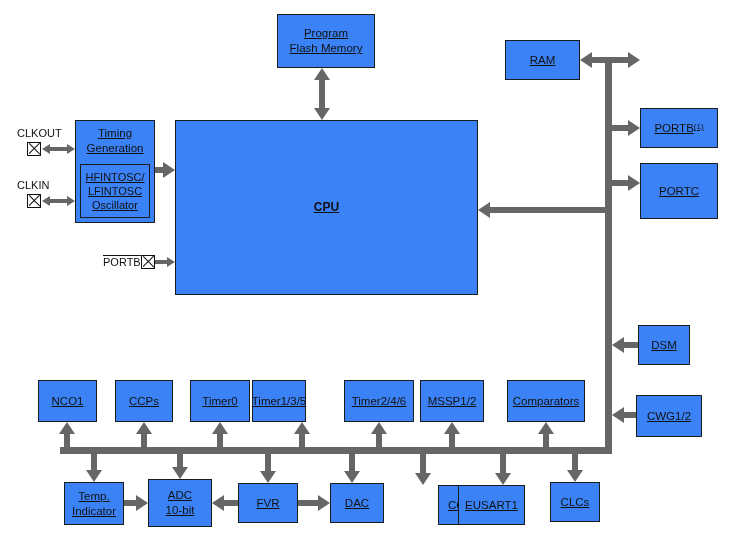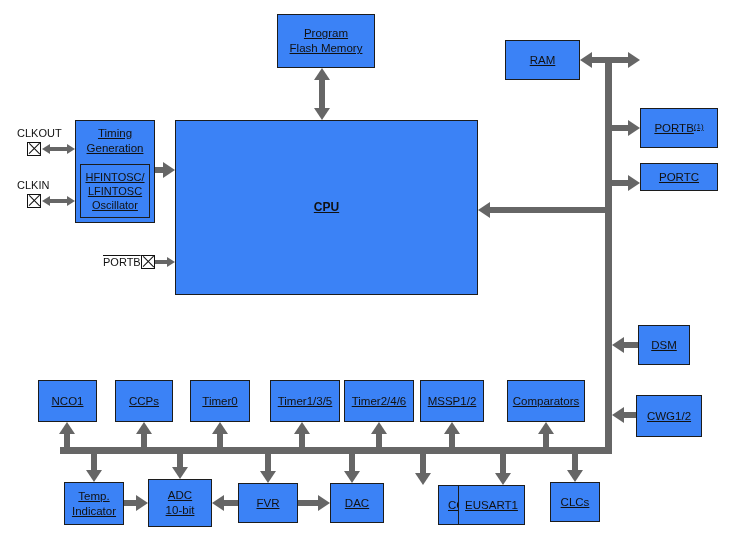--- a/index.html
+++ b/index.html
@@ -108,37 +108,37 @@
   <div class="xpin" style="left:141px;top:255px;"></div>
   <div class="sh" style="left:155px;top:260px;width:13px;height:4px;"></div>
   <div class="arr sm r" style="left:167px;top:257px;"></div>
 
   <div class="box" style="left:277px;top:14px;width:98px;height:54px;">Program
 Flash Memory</div>
   <div class="box" style="left:505px;top:40px;width:75px;height:40px;">RAM</div>
   <div class="box" style="left:640px;top:108px;width:78px;height:40px;">
     <span>PORTB</span><sup>(1)</sup>
   </div>
-  <div class="box" style="left:640px;top:163px;width:78px;height:28px;">PORTC</div>
+  <div class="box" style="left:640px;top:163px;width:78px;height:56px;">PORTC</div>
 
   <div class="box" style="left:75px;top:120px;width:80px;height:103px;align-items:flex-start;padding-top:5px;">Timing
 Generation</div>
   <div class="box" style="left:80px;top:164px;width:70px;height:54px;font-size:11px;">HFINTOSC/
 LFINTOSC
 Oscillator</div>
 
   <div class="box" style="left:175px;top:120px;width:303px;height:175px;font-weight:bold;font-size:12px;">CPU</div>
 
   <div class="box" style="left:638px;top:325px;width:52px;height:40px;">DSM</div>
   <div class="box" style="left:636px;top:395px;width:66px;height:42px;">CWG1/2</div>
 
   <div class="box" style="left:38px;top:380px;width:59px;height:42px;">NCO1</div>
   <div class="box" style="left:115px;top:380px;width:58px;height:42px;">CCPs</div>
   <div class="box" style="left:190px;top:380px;width:60px;height:42px;">Timer0</div>
-  <div class="box" style="left:270px;top:380px;width:70px;height:42px;">Timer1/3/5</div>
+  <div class="box" style="left:252px;top:380px;width:54px;height:42px;">Timer1/3/5</div>
   <div class="box" style="left:344px;top:380px;width:70px;height:42px;">Timer2/4/6</div>
   <div class="box" style="left:420px;top:380px;width:64px;height:42px;">MSSP1/2</div>
   <div class="box" style="left:507px;top:380px;width:78px;height:42px;">Comparators</div>
 
   <div class="box" style="left:64px;top:482px;width:60px;height:43px;">Temp.
 Indicator</div>
   <div class="box" style="left:148px;top:479px;width:64px;height:48px;">ADC
 10-bit</div>
   <div class="box" style="left:238px;top:483px;width:60px;height:40px;">FVR</div>
   <div class="box" style="left:330px;top:483px;width:54px;height:40px;">DAC</div>

